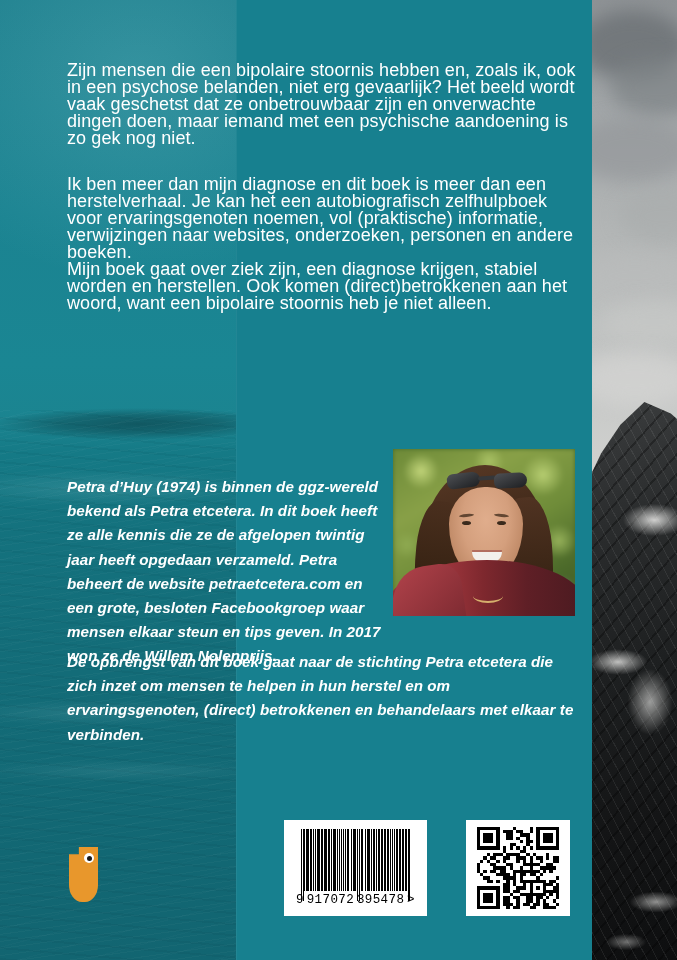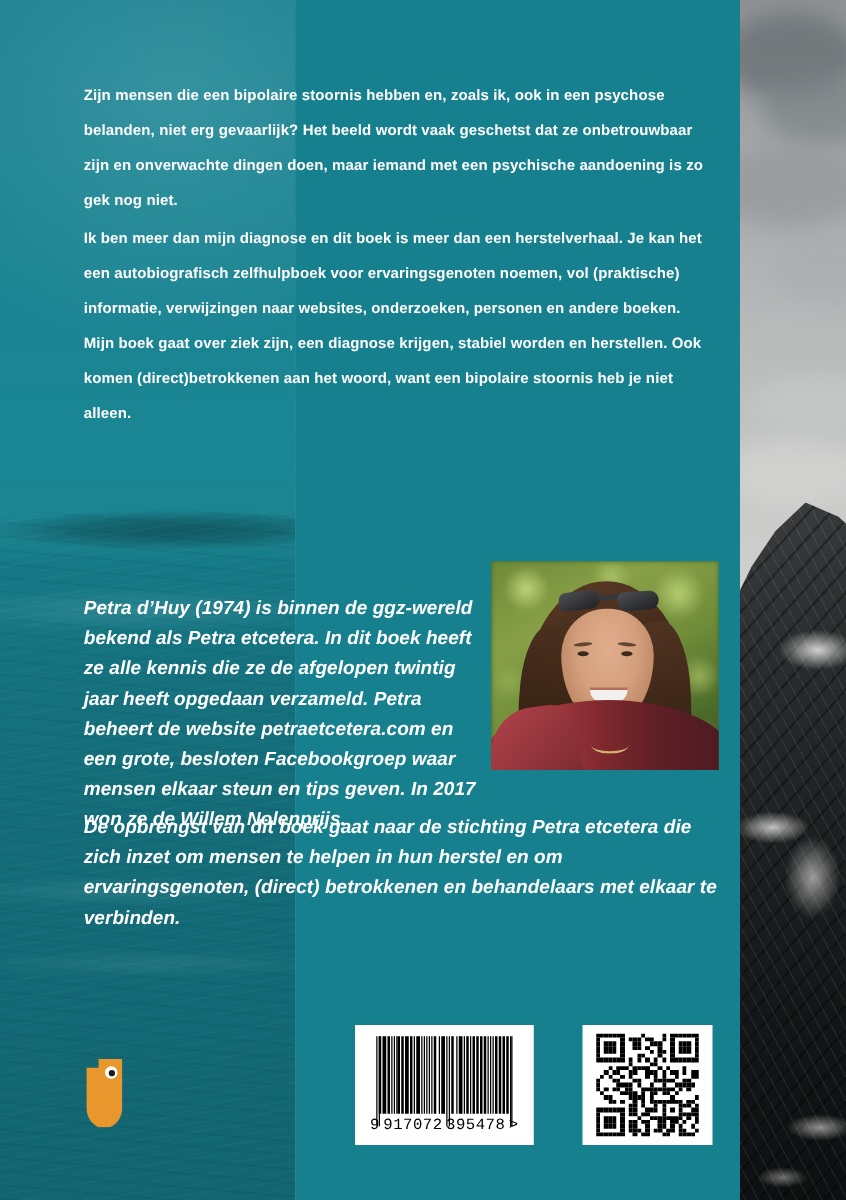--- a/index.html
+++ b/index.html
@@ -102,24 +102,24 @@
       repeating-linear-gradient(-48deg, rgba(0,0,0,.30) 0px, rgba(0,0,0,.30) 2px, rgba(0,0,0,0) 2px, rgba(0,0,0,0) 13px),
       linear-gradient(165deg, #3b3d3e 0%, #2a2c2d 22%, #1d1f20 48%, #141516 72%, #0d0e0f 100%);
     clip-path:polygon(0% 16%, 16% 9%, 32% 4%, 52% 0%, 74% 2%, 100% 7%, 100% 100%, 0% 100%);
   }
 
   
   .body-text {
     position:absolute;
     left:67px; width:510px;
     color:#ffffff;
-    font-size:12px;
-    line-height:28px;
+    font-size:18px;
+    line-height:17px;
     letter-spacing:.1px;
-    font-weight:700;
+    font-weight:400;
   }
   .p1 { top:62px; }
   .p2 { top:176px; }
 
   .italic-block {
     position:absolute;
     color:#ffffff;
     font-style:italic;
     font-weight:700;
     font-size:15.2px;

